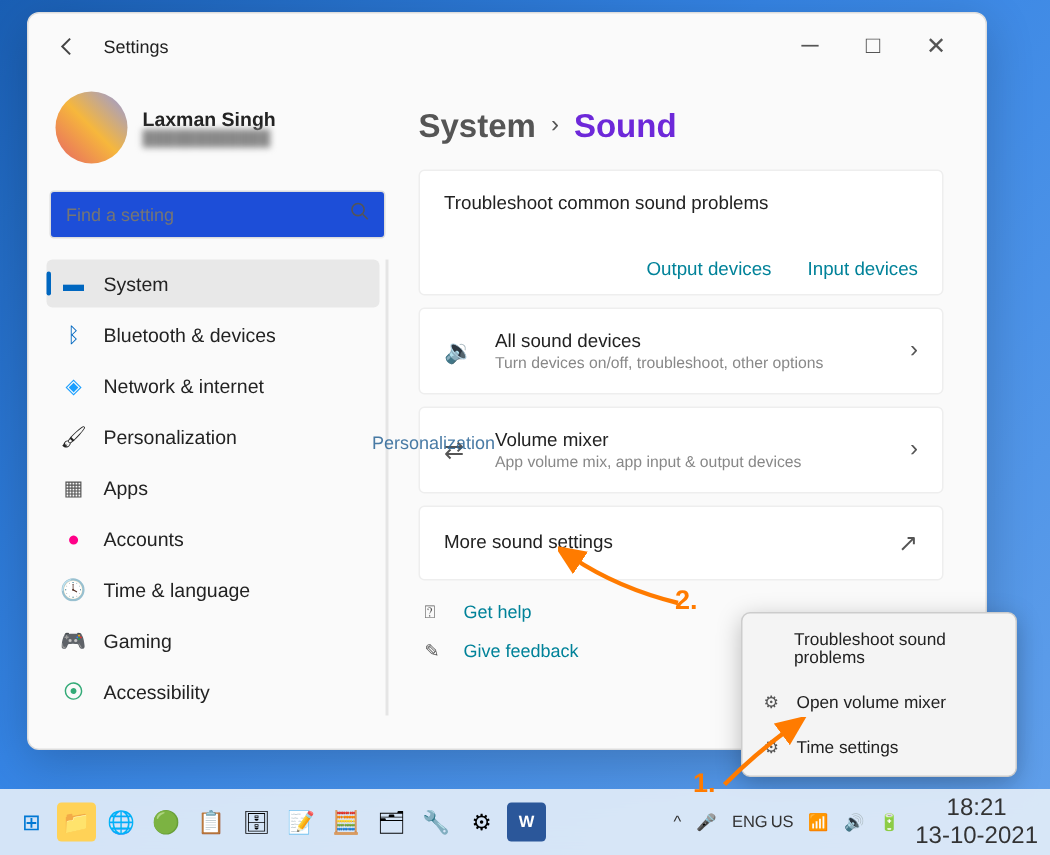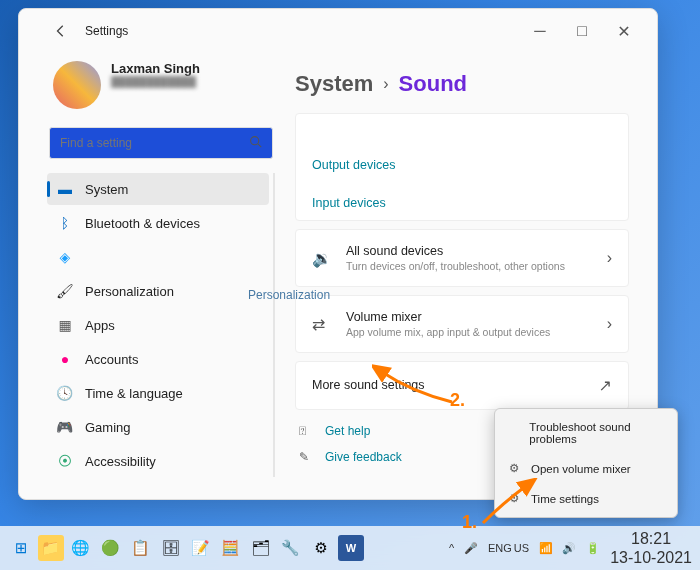--- a/index.html
+++ b/index.html
@@ -1,25 +1,25 @@
 <!DOCTYPE html>
 <html><head>
 <meta charset="utf-8">
 <style>
 *{box-sizing:border-box;margin:0;padding:0;font-family:'Segoe UI',sans-serif;}
 body{width:700px;height:570px;background:linear-gradient(135deg,#1a5fb4 0%,#3584e4 40%,#62a0ea 100%);overflow:hidden;position:relative;}
-.window{position:absolute;top:8px;left:18px;width:640px;height:492px;background:#fafafa;border-radius:8px;box-shadow:0 8px 32px rgba(0,0,0,0.2);display:flex;flex-direction:column;border:1px solid #ddd;padding-left:16px;}
+.window{position:absolute;top:8px;left:18px;width:640px;height:492px;background:#fafafa;border-radius:8px;box-shadow:0 8px 32px rgba(0,0,0,0.2);display:flex;flex-direction:column;border:1px solid #ddd;}
 .titlebar{display:flex;align-items:center;padding:10px 14px;height:44px;}
 .back-btn{width:24px;height:24px;display:flex;align-items:center;justify-content:center;cursor:pointer;}
 .title{font-size:12px;margin-left:12px;color:#222;}
 .win-controls{margin-left:auto;display:flex;gap:4px;}
 .win-btn{width:38px;height:28px;display:flex;align-items:center;justify-content:center;cursor:pointer;color:#555;}
 .content{display:flex;flex:1;overflow:hidden;}
 .sidebar{width:252px;padding:0 12px 8px 12px;display:flex;flex-direction:column;overflow-y:auto;}
-.profile{display:flex;gap:10px;padding:8px 6px 12px 6px;}
+.profile{display:flex;align-items:center;gap:10px;padding:8px 6px 12px 6px;}
 .avatar{width:48px;height:48px;border-radius:50%;background:linear-gradient(45deg,#e66465,#f6b73c,#9198e5);}
 .profile-name{font-size:13px;font-weight:600;color:#222;}
 .profile-sub{font-size:10px;color:#888;filter:blur(2px);}
 .search{display:flex;align-items:center;background:#1d4ed8;border:1px solid #ddd;border-radius:3px;padding:6px 10px;margin:6px 2px 14px 2px;}
 .search input{border:none;outline:none;flex:1;font-size:12px;background:transparent;}
 .nav-list{display:flex;flex-direction:column;gap:2px;border-right:2px solid #e5e5e5;padding-right:4px;}
 .nav-item{display:flex;align-items:center;gap:12px;padding:8px 10px;border-radius:4px;font-size:13px;color:#222;cursor:pointer;position:relative;}
 .nav-item.active{background:#e8e8e8;}
 .nav-item.active::before{content:'';position:absolute;left:0;top:8px;bottom:8px;width:3px;background:#0067c0;border-radius:2px;}
 .nav-icon{width:16px;height:16px;display:flex;align-items:center;justify-content:center;font-size:14px;}
@@ -28,21 +28,21 @@
 .bc-parent{font-size:22px;font-weight:600;color:#555;}
 .bc-current{font-size:22px;font-weight:600;color:#6d28d9;}
 .card{background:#fff;border:1px solid #eee;border-radius:4px;padding:14px 16px;margin-bottom:8px;}
 .card-title{font-size:12.5px;color:#222;margin-bottom:2px;}
 .card-sub{font-size:10.5px;color:#888;}
 .card-row{display:flex;align-items:center;gap:14px;cursor:pointer;}
 .card-icon{width:20px;color:#555;}
 .card-body{flex:1;}
 .chev{color:#555;}
 .troubleshoot-card{padding:14px 16px 10px 16px;}
-.tc-links{display:flex;justify-content:flex-end;gap:24px;margin-top:30px;flex-direction:column;}
+.tc-links{display:flex;justify-content:flex-end;gap:24px;margin-top:30px;}
 .tc-link{color:#008299;font-size:12.5px;cursor:pointer;}
 .more-sound{display:flex;align-items:center;justify-content:space-between;cursor:pointer;}
 .help-row{display:flex;align-items:center;gap:10px;font-size:12px;color:#008299;padding:6px 4px;cursor:pointer;}
 .help-row .hi{width:16px;color:#555;}
 .context-menu{position:absolute;right:22px;bottom:52px;width:184px;background:#f4f4f4;border:1px solid #ccc;border-radius:6px;box-shadow:0 4px 16px rgba(0,0,0,0.25);padding:4px;}
 .ctx-item{display:flex;align-items:flex-end;gap:8px;padding:8px 10px;font-size:11.5px;color:#222;cursor:pointer;border-radius:3px;}
 .ctx-icon{width:14px;color:#555;}
 .taskbar{position:absolute;bottom:0;left:0;right:0;height:44px;background:rgba(230,238,248,0.9);backdrop-filter:blur(8px);display:flex;align-items:center;padding:0 8px;}
 .tb-left{display:flex;gap:4px;align-items:center;}
 .tb-icon{width:26px;height:26px;border-radius:3px;display:flex;align-items:center;justify-content:center;font-size:15px;cursor:pointer;}
@@ -90,20 +90,21 @@
         <div class="nav-item active">
             <span class="nav-icon" style="color:#0067c0">▬</span>
             <span>System</span>
           </div>
         <div class="nav-item">
             <span class="nav-icon" style="color:#0067c0">ᛒ</span>
             <span>Bluetooth &amp; devices</span>
           </div>
         <div class="nav-item">
             <span class="nav-icon" style="color:#1a9fff">◈</span>
+            <span>Network &amp; internet</span>
           </div>
         <div class="nav-item">
             <span class="nav-icon">🖌</span>
             <span>Personalization</span>
           </div>
         <div class="nav-item">
             <span class="nav-icon" style="color:#555">▦</span>
             <span>Apps</span>
           </div>
         <div class="nav-item">
@@ -124,20 +125,21 @@
           </div>
       </div>
     </div>
     <div class="main">
       <div class="breadcrumb">
         <span class="bc-parent">System</span>
         <span style="color:#555">›</span>
         <span class="bc-current">Sound</span>
       </div>
       <div class="card troubleshoot-card">
+        <div class="card-title">Troubleshoot common sound problems</div>
         <div class="tc-links">
           <span class="tc-link">Output devices</span>
           <span class="tc-link">Input devices</span>
         </div>
       </div>
       <div class="card card-row">
         <span class="card-icon">🔉</span>
         <div class="card-body">
           <div class="card-title">All sound devices</div>
           <div class="card-sub">Turn devices on/off, troubleshoot, other options</div>

